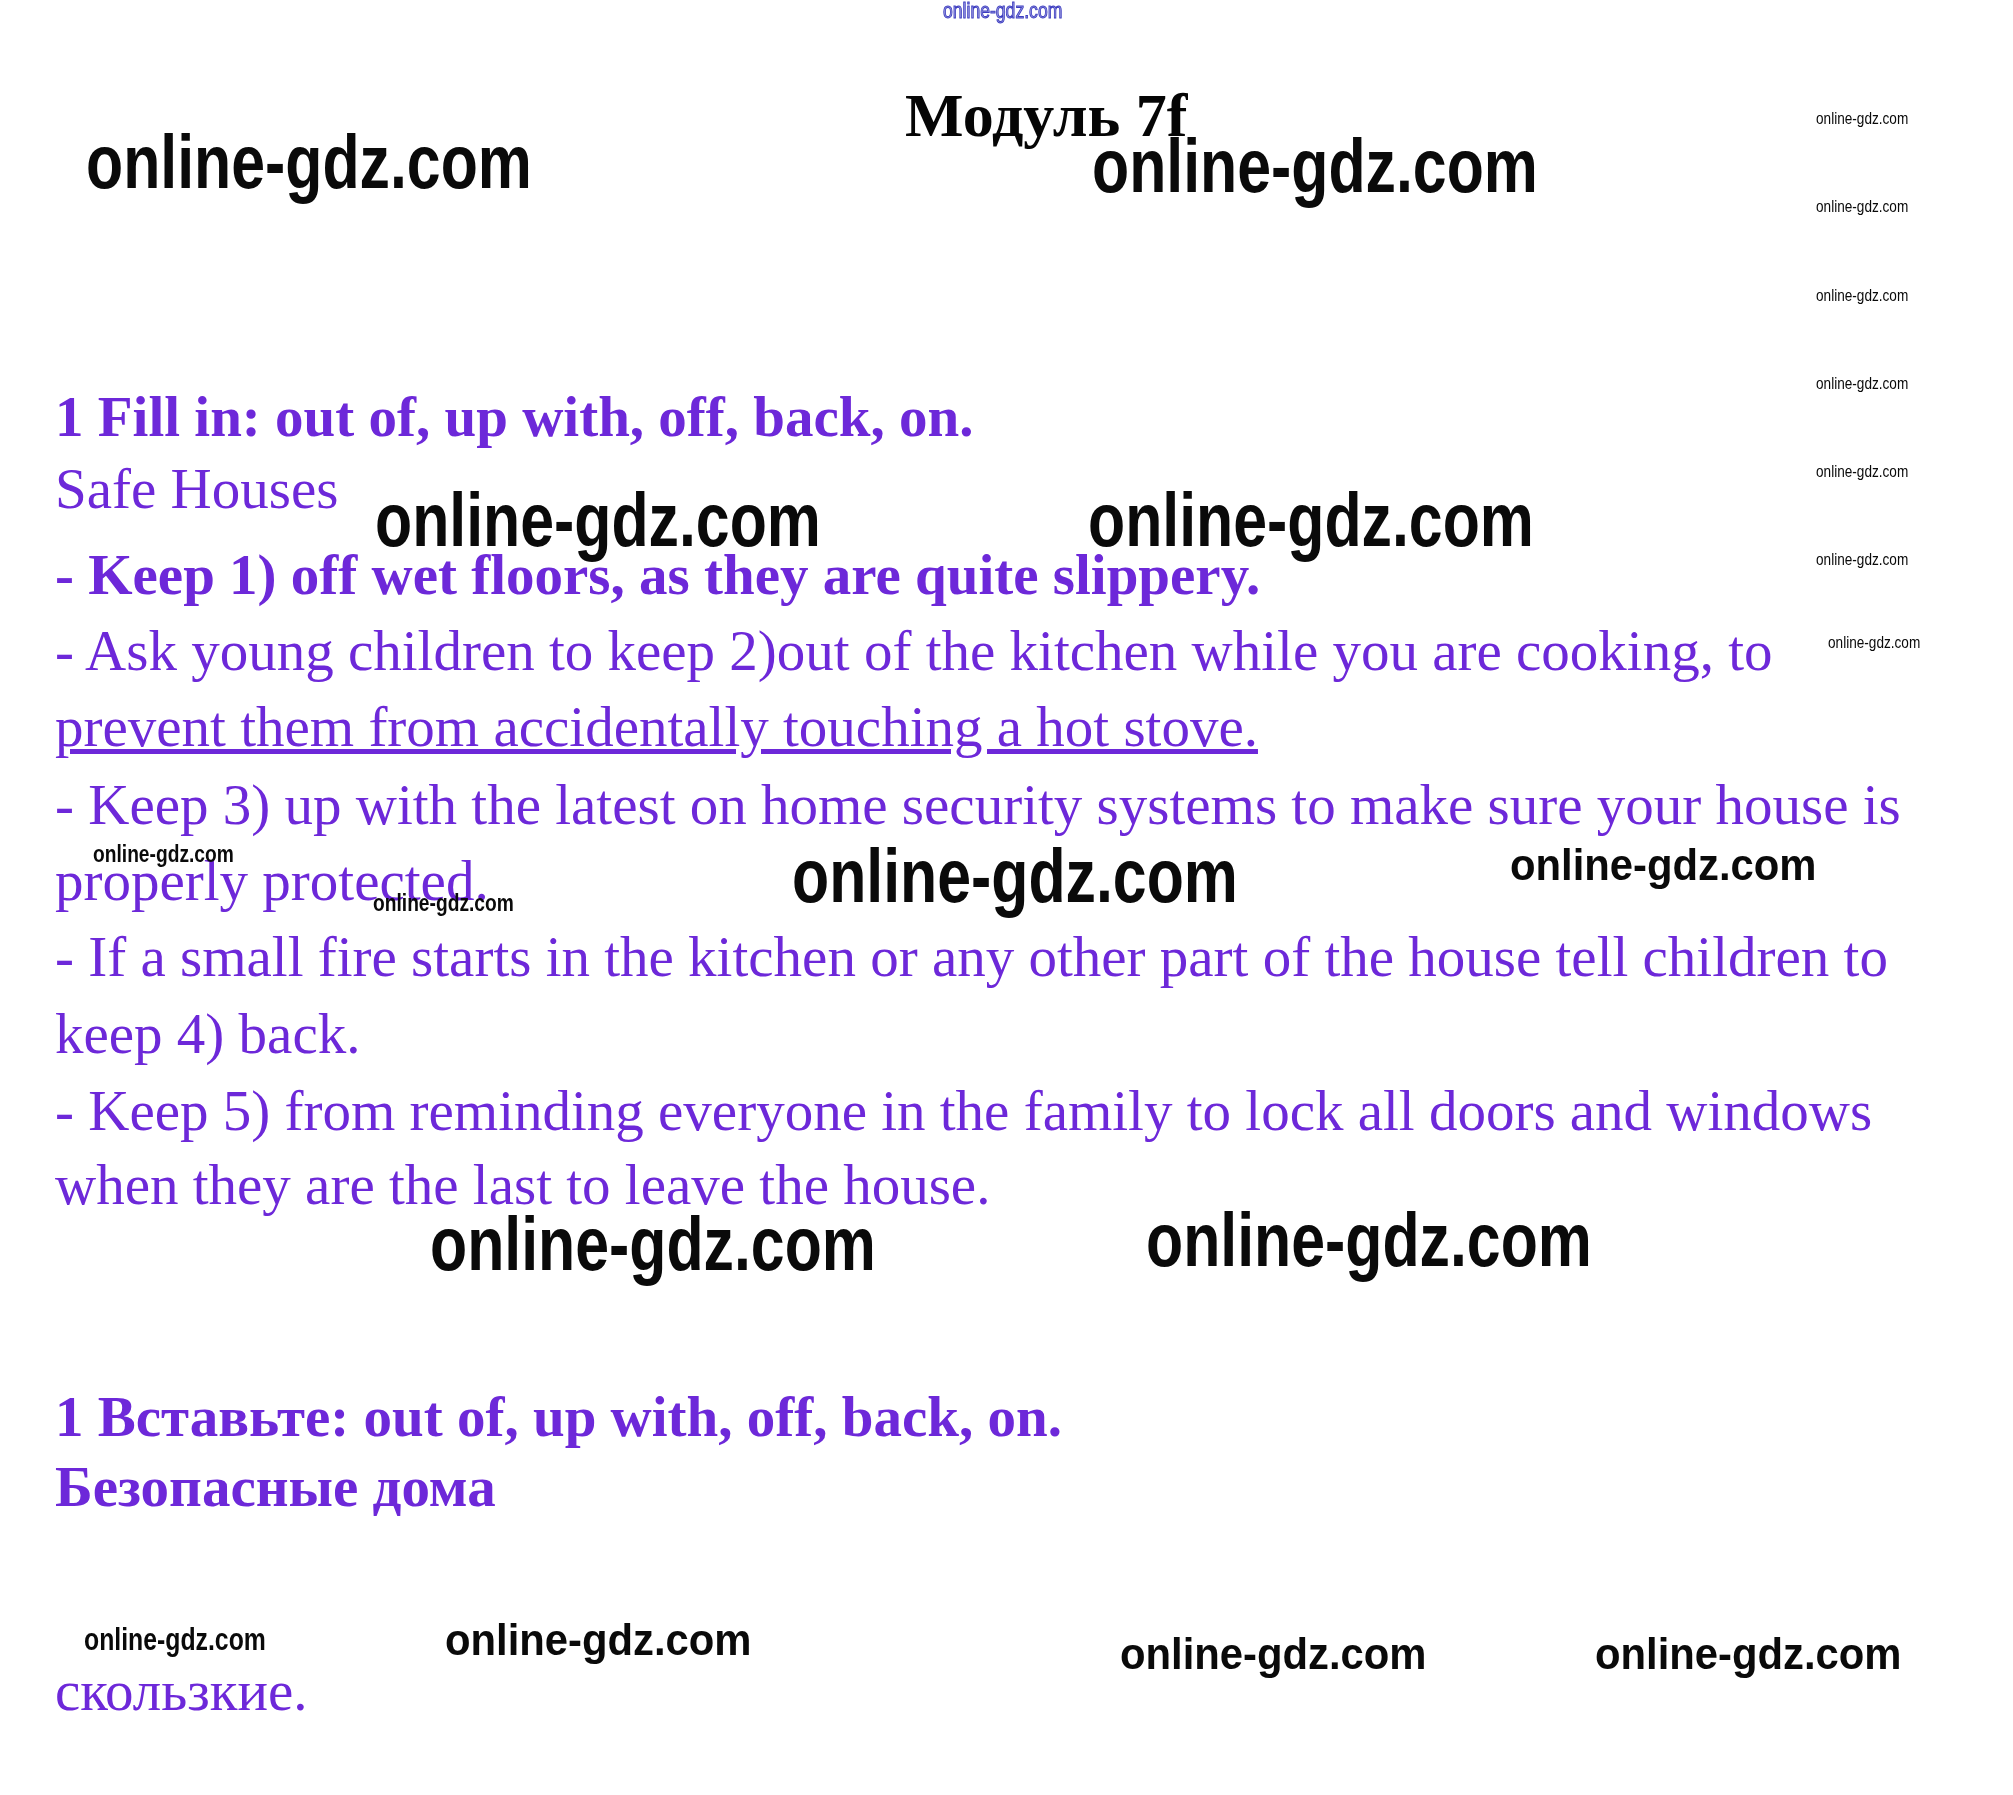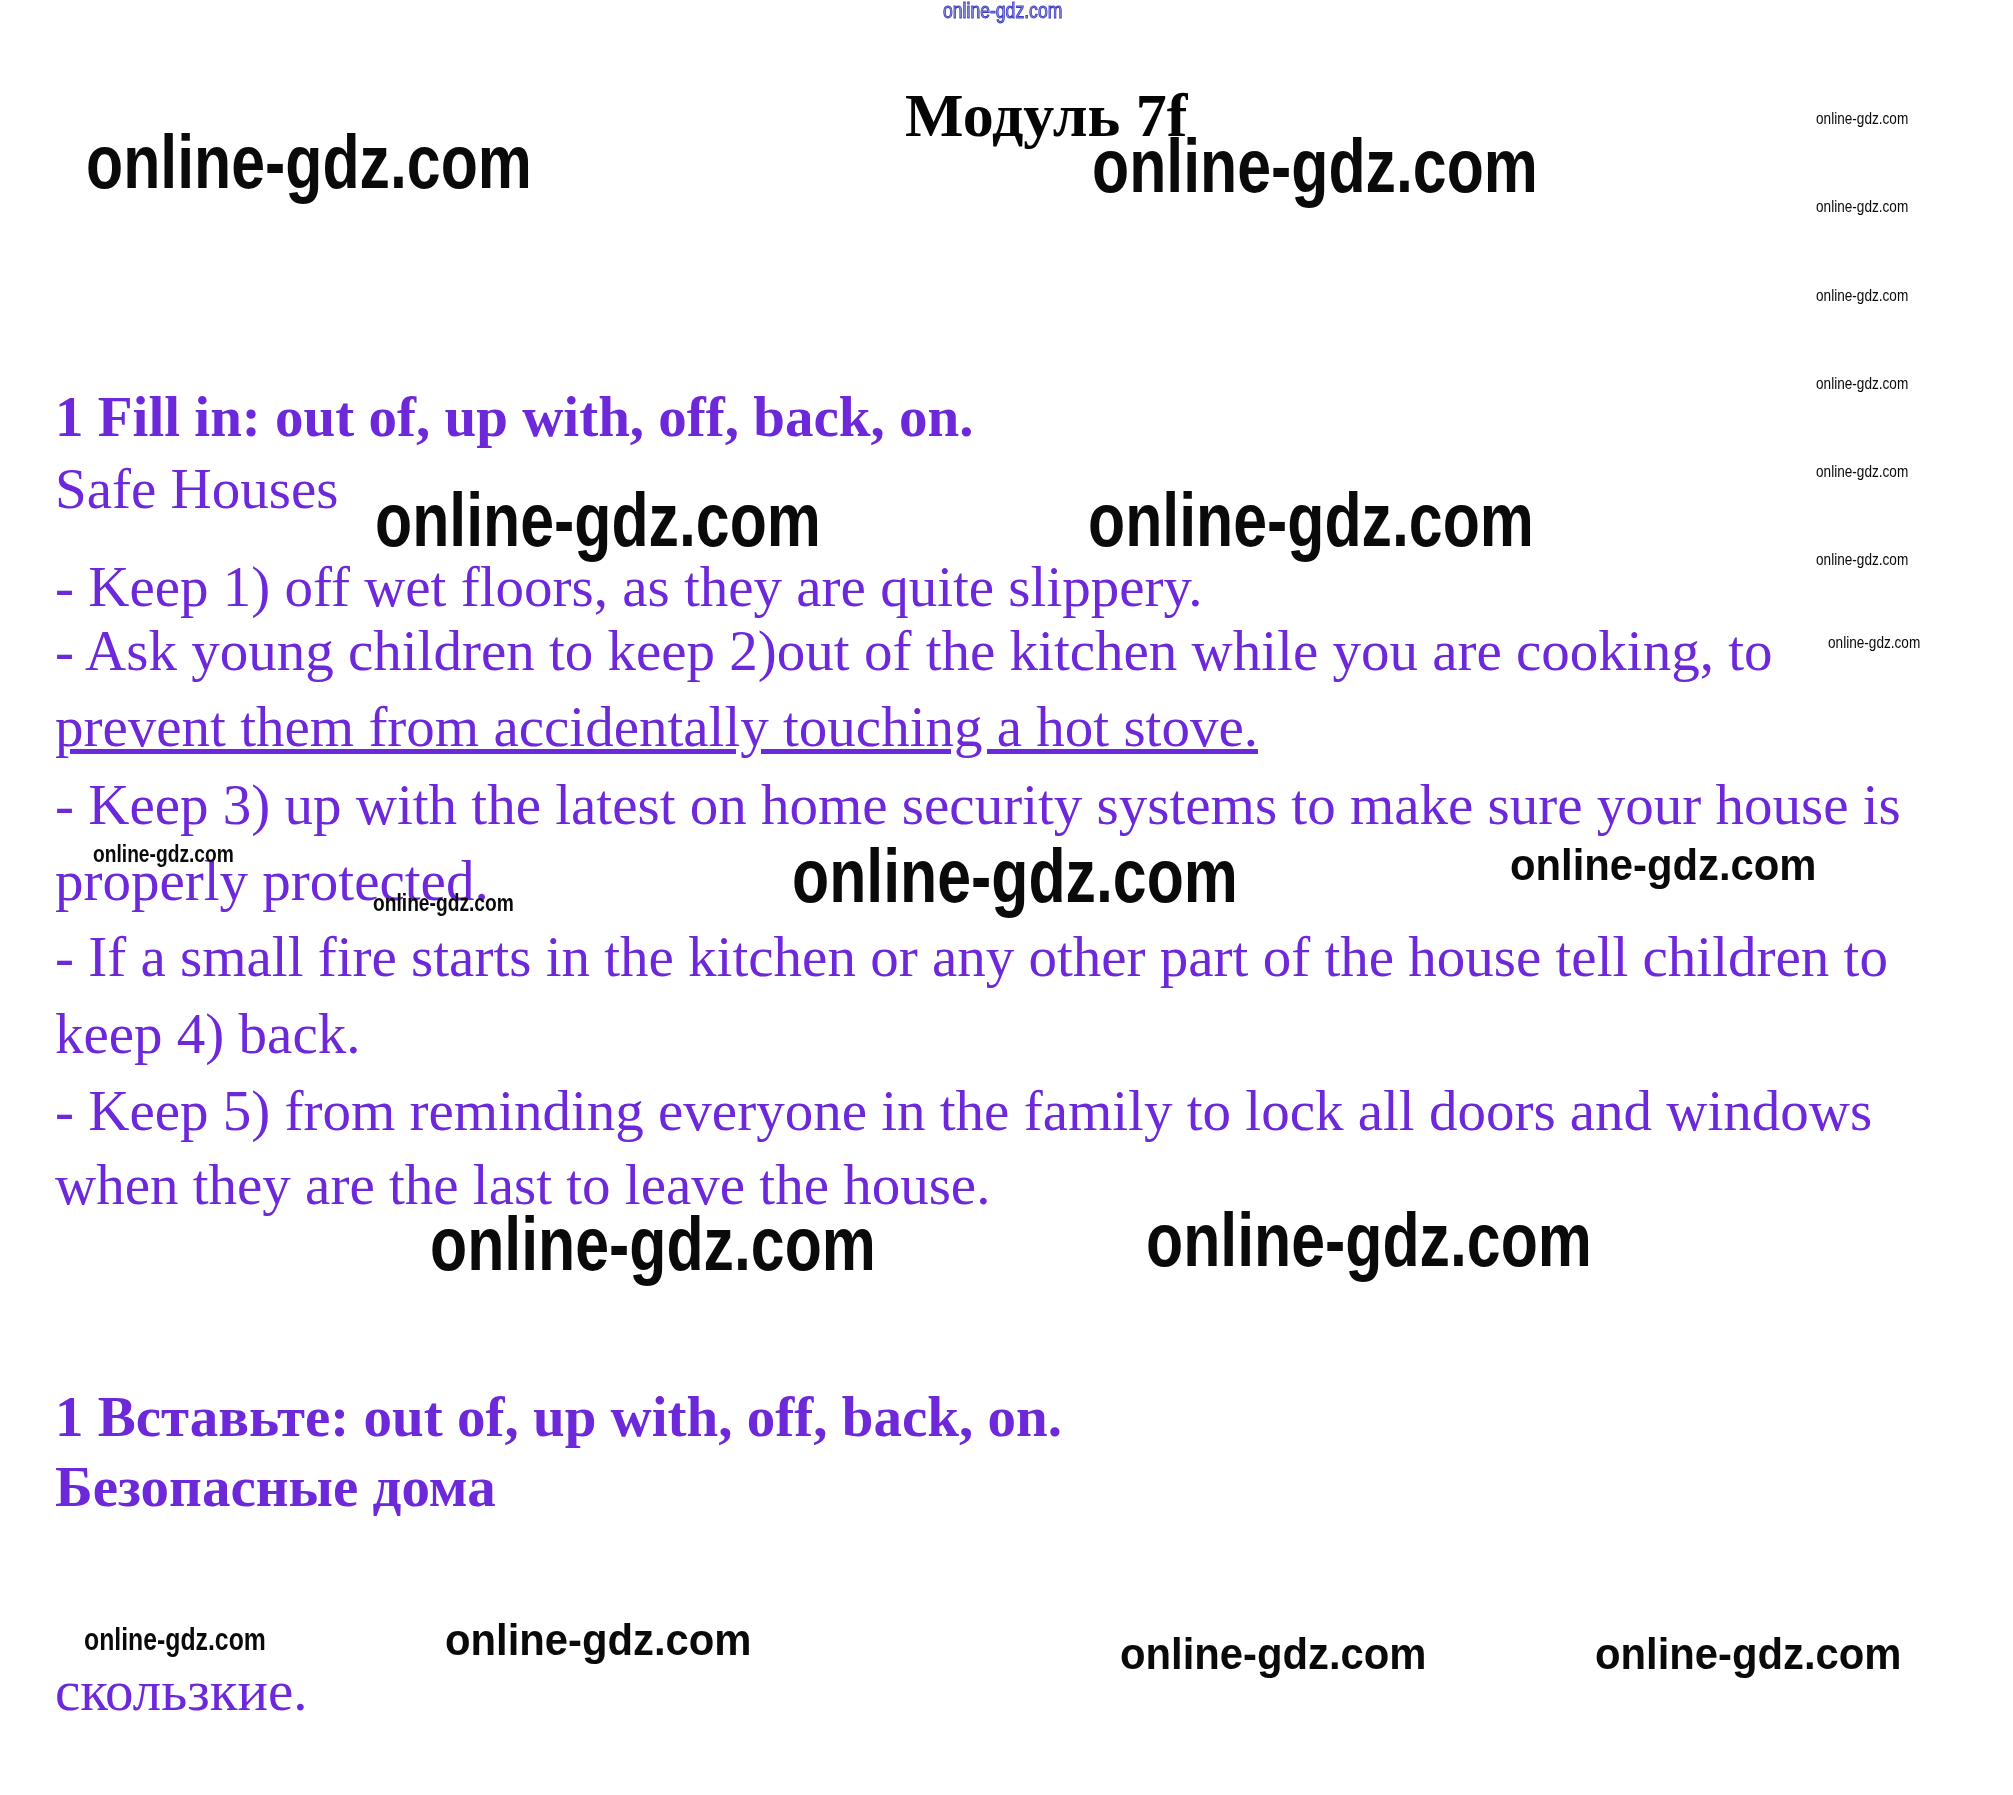--- a/index.html
+++ b/index.html
@@ -60,21 +60,21 @@
   <div class="wm tiny" style="left:1816px; top:110px;">online-gdz.com</div>
   <div class="wm tiny" style="left:1816px; top:198px;">online-gdz.com</div>
   <div class="wm tiny" style="left:1816px; top:287px;">online-gdz.com</div>
   <div class="wm tiny" style="left:1816px; top:375px;">online-gdz.com</div>
   <div class="wm tiny" style="left:1816px; top:463px;">online-gdz.com</div>
   <div class="wm tiny" style="left:1816px; top:551px;">online-gdz.com</div>
   <div class="wm tiny" style="left:1828px; top:634px;">online-gdz.com</div>
 
   <div class="tline bold" style="top:388px;">1 Fill in: out of, up with, off, back, on.</div>
   <div class="tline" style="top:460px;">Safe Houses</div>
-  <div class="tline" style="top:558px;">- Keep 1) off wet floors, as they are quite slippery.</div>
+  <div class="tline" style="top:546px;font-weight:bold;">- Keep 1) off wet floors, as they are quite slippery.</div>
   <div class="tline" style="top:622px;">- Ask young children to keep 2)out of the kitchen while you are cooking, to</div>
   <div class="tline" style="top:698px;text-decoration:underline;">prevent them from accidentally touching a hot stove.</div>
   <div class="tline" style="top:776px;">- Keep 3) up with the latest on home security systems to make sure your house is</div>
   <div class="tline" style="top:852px;">properly protected.</div>
   <div class="tline" style="top:928px;">- If a small fire starts in the kitchen or any other part of the house tell children to</div>
   <div class="tline" style="top:1005px;">keep 4) back.</div>
   <div class="tline" style="top:1082px;">- Keep 5) from reminding everyone in the family to lock all doors and windows</div>
   <div class="tline" style="top:1156px;">when they are the last to leave the house.</div>
 
   <div class="wm big" style="left:375px;  top:482px;">online-gdz.com</div>

